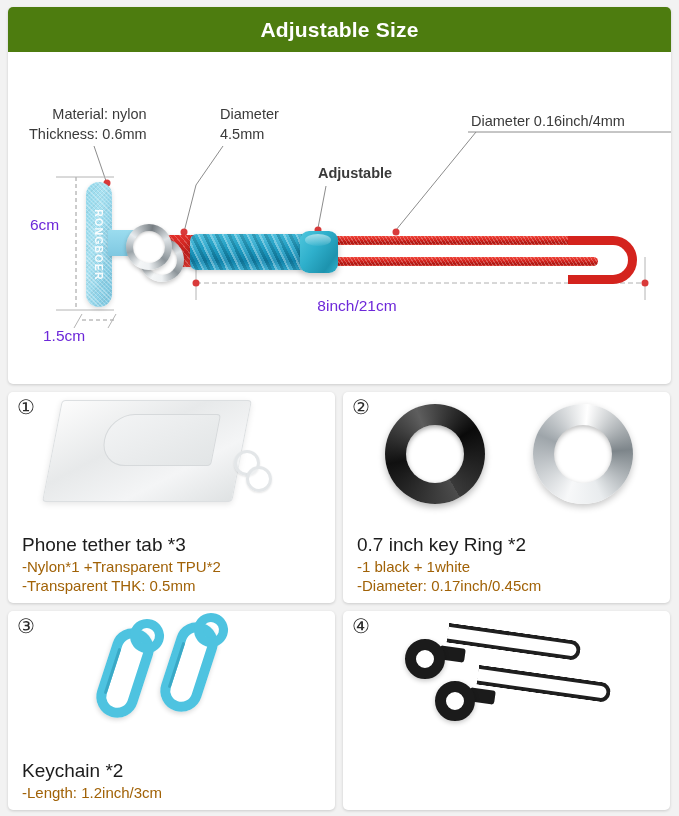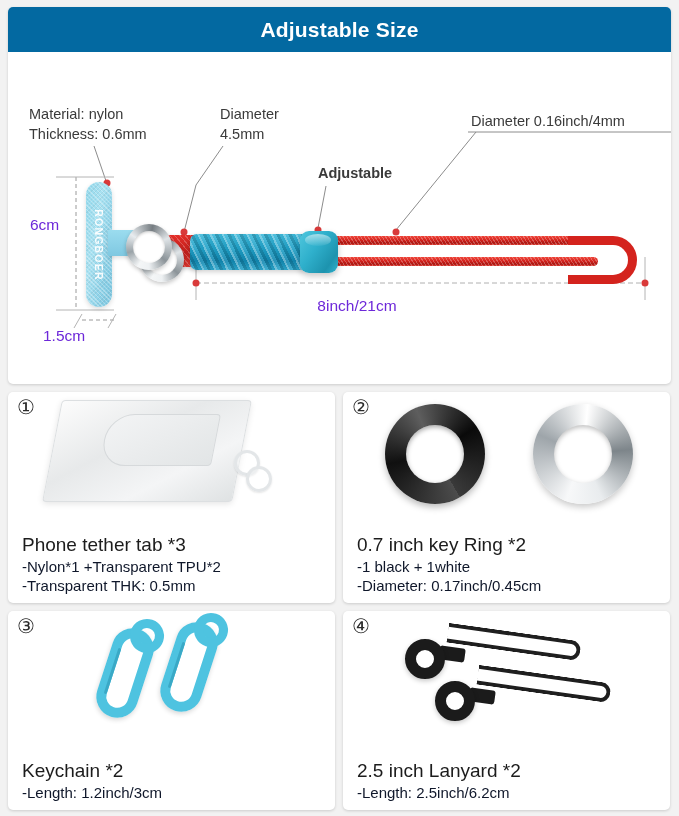--- a/index.html
+++ b/index.html
@@ -24,21 +24,21 @@
     border-radius: 5px;
     box-shadow: 0 1px 3px rgba(0,0,0,0.16);
     overflow: hidden;
   }
 
   .header-bar {
     position: absolute;
     left: 0; top: 0;
     width: 663px;
     height: 45px;
-    background: #0369a1;
+    background: #4d7c0f;
     display: flex;
     align-items: center;
     justify-content: center;
   }
   .header-title {
     color: #ffffff;
     font-size: 21px;
     font-weight: bold;
     letter-spacing: 0.2px;
   }
@@ -51,21 +51,21 @@
     height: 332px;
   }
 
   .ann {
     position: absolute;
     color: #3a3a3a;
     font-size: 14.5px;
     line-height: 1.35;
     white-space: pre-line;
   }
-  .ann-material { left: 21px; top: 53px; }
+  .ann-material { left: 21px; top: 53px; text-align: right; }
   .ann-diameter { left: 212px; top: 53px; }
   .ann-adjustable { left: 310px; top: 112px; font-weight: bold; }
   .ann-diam-red { left: 463px; top: 60px; }
 
   .dim-label {
     position: absolute;
     color: #6d28d9;
     font-size: 15.5px;
   }
   .dim-6cm { left: 22px; top: 164px; }
@@ -260,21 +260,21 @@
     margin-top: 36px;
   }
   .card-title {
     font-size: 19px;
     color: #1c1c1c;
     margin-bottom: 1px;
     white-space: nowrap;
   }
   .card-line {
     font-size: 15px;
-    color: #0f172a;
+    color: #a16207;
     line-height: 1.28;
     white-space: nowrap;
   }
 
   
   .tpu-plate {
     position: absolute;
     left: 44px; top: 8px;
     width: 190px; height: 102px;
     background: linear-gradient(150deg, #fcfcfc 0%, #e7e9ea 40%, #f4f5f6 70%, #dfe2e3 100%);
@@ -512,18 +512,14 @@
   <div class="card">
     <div class="card-num">④</div>
     <div class="card-art">
       <div class="lany-loop lany-loop-1"></div>
       <div class="lany-stem lany-stem-1"></div>
       <div class="lany-ring lany-ring-1"></div>
       <div class="lany-loop lany-loop-2"></div>
       <div class="lany-stem lany-stem-2"></div>
       <div class="lany-ring lany-ring-2"></div>
     </div>
-    <div class="card-text">
-      <div class="card-title">2.5 inch Lanyard *2</div>
-      <div class="card-line">-Length: 2.5inch/6.2cm</div>
-    </div>
   </div>
 </div>
 
 </body></html>

